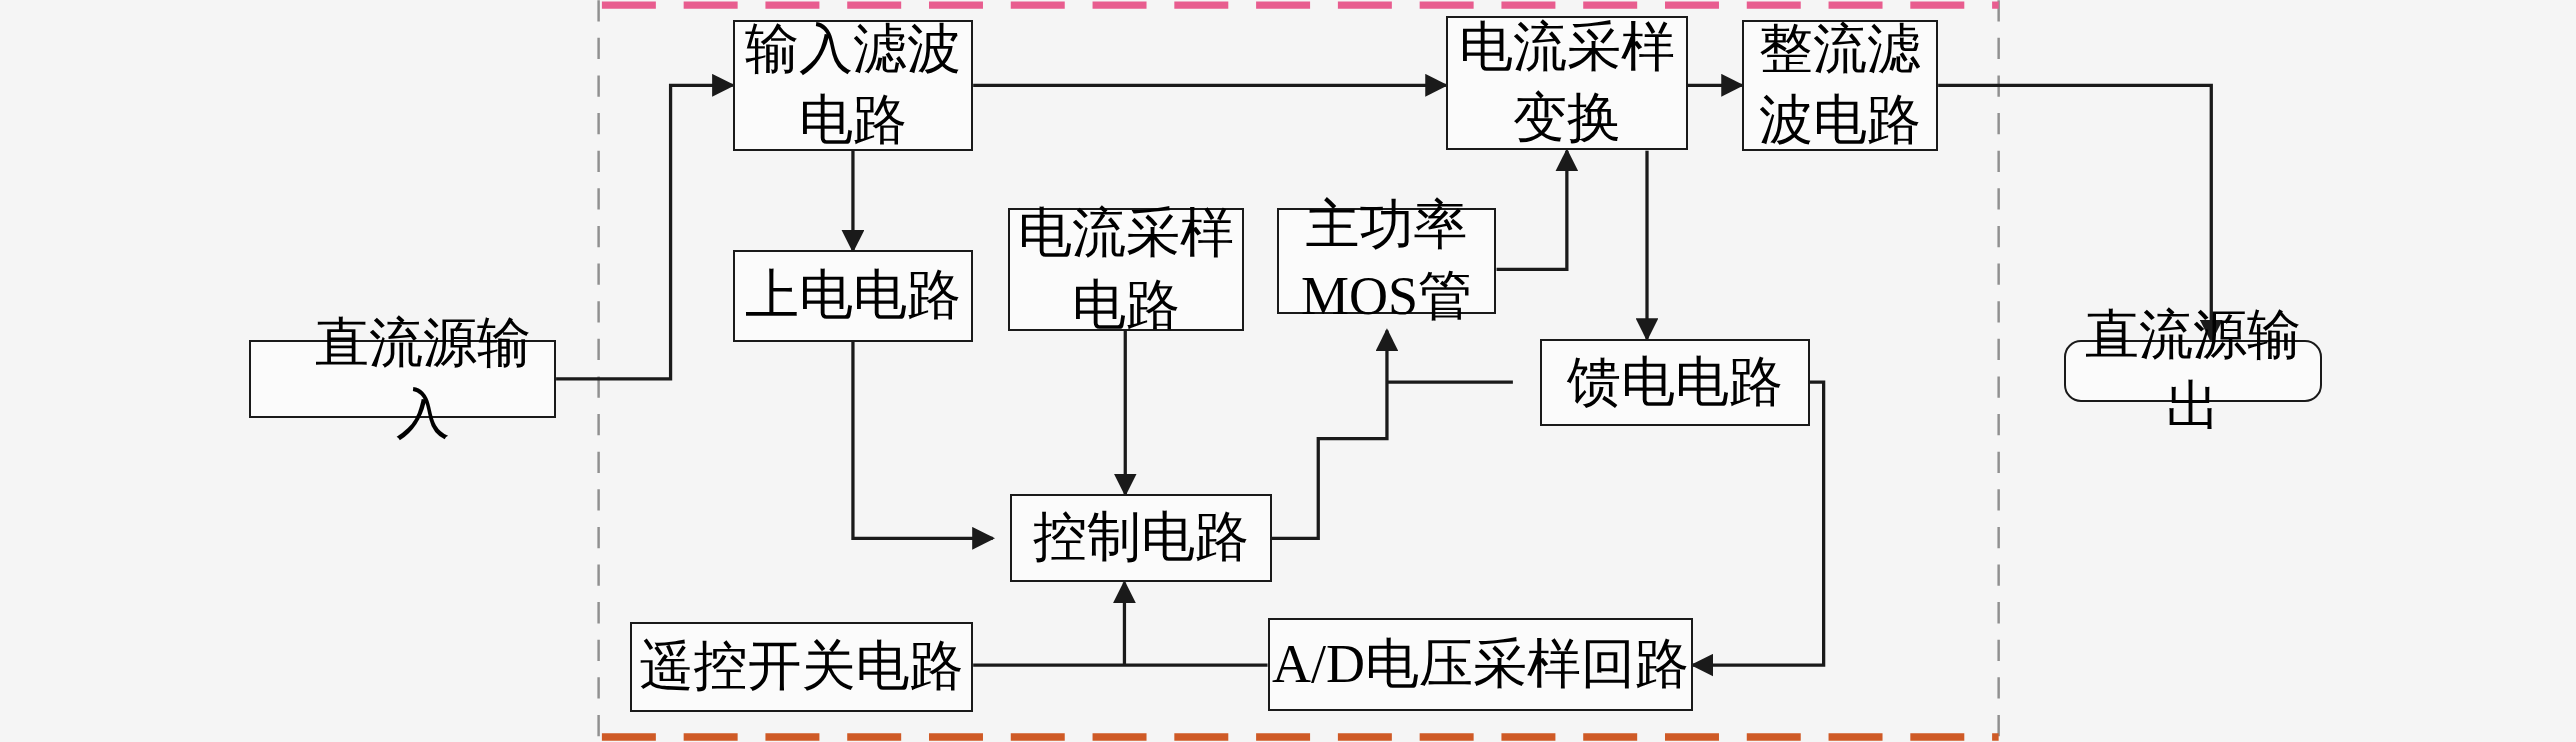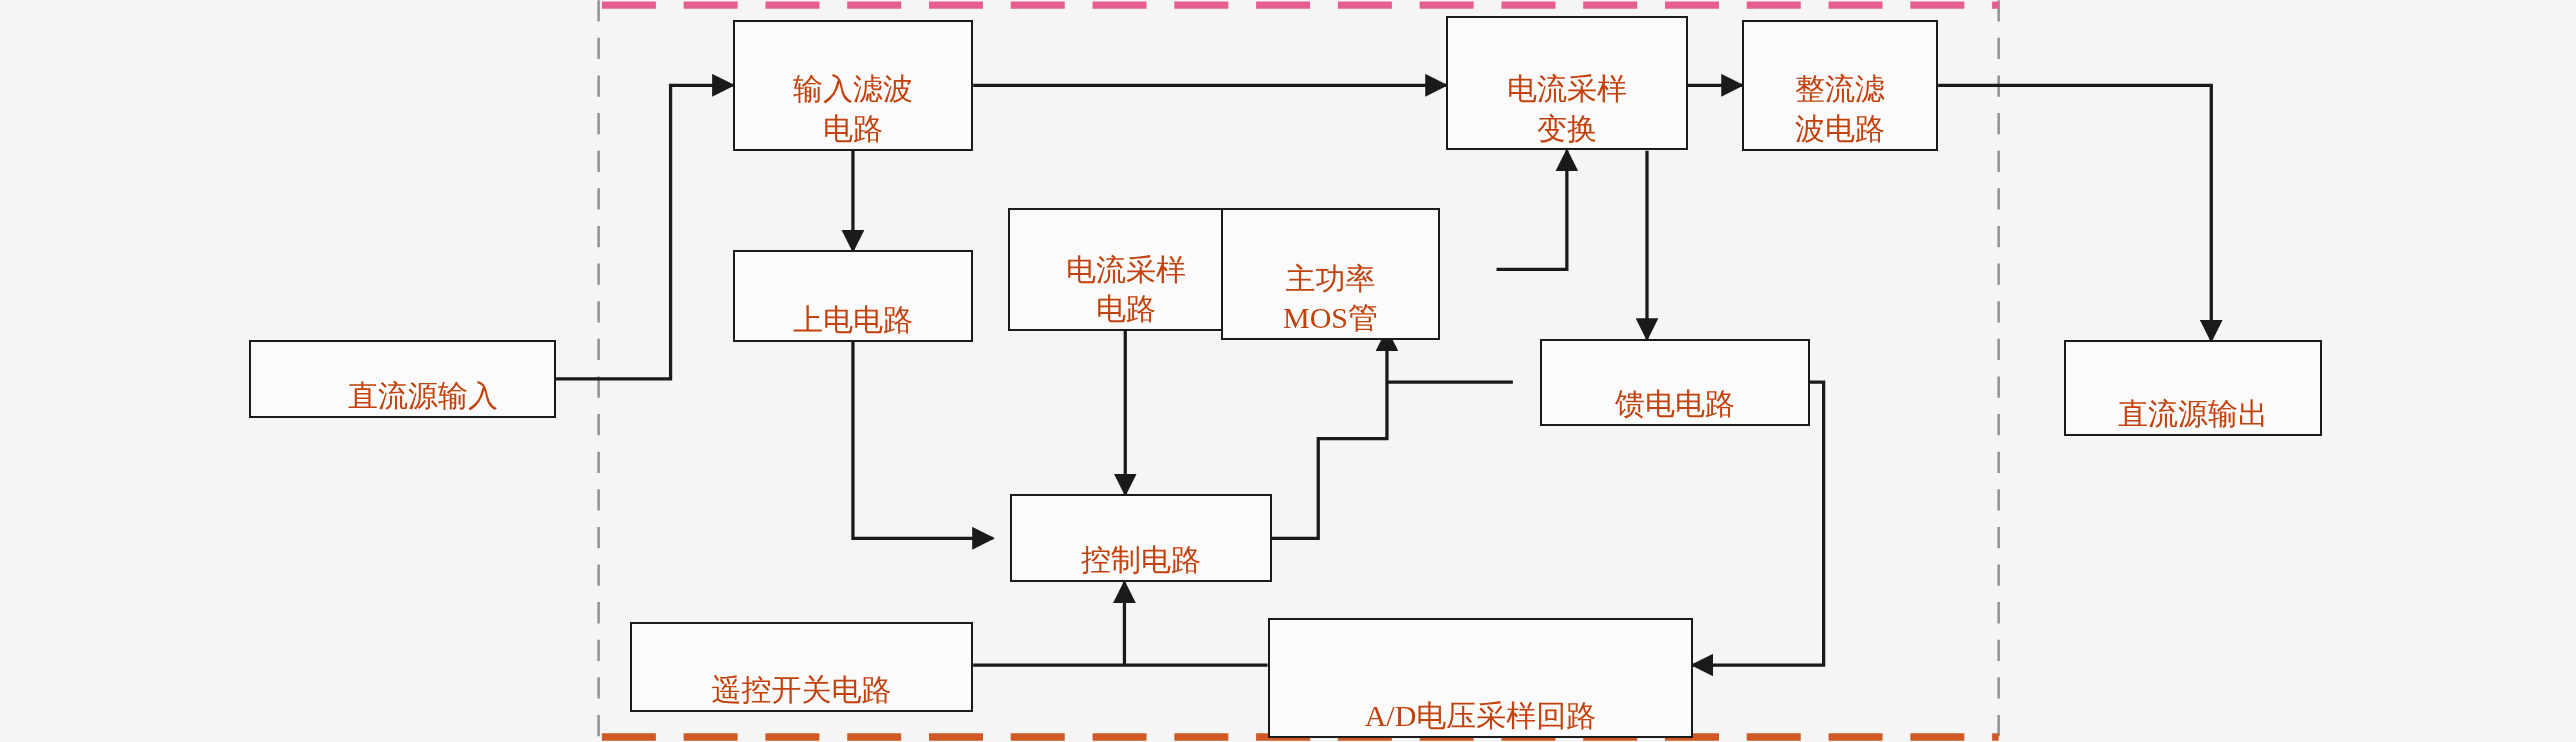--- a/index.html
+++ b/index.html
@@ -10,26 +10,26 @@
   }
   .stage{position:relative;width:2576px;height:743px;overflow:hidden;background:var(--background,#f5f5f5);}
   svg.wires{position:absolute;left:0;top:0;width:2576px;height:743px;}
   .wire{fill:none;stroke:var(--connector,#1a1a1a);stroke-width:4;}
   .boundary-top{stroke:var(--boundary-top,#e85d8f);stroke-width:9;stroke-dasharray:66 34;}
   .boundary-bottom{stroke:var(--boundary-bottom,#cf5a26);stroke-width:9;stroke-dasharray:66 34;}
   .boundary-side{stroke:var(--boundary-side,#909090);stroke-width:3;stroke-dasharray:26 20;}
   #arrow path{fill:var(--connector,#1a1a1a);}
   .box{
     position:absolute;box-sizing:border-box;
-    display:flex;align-items:flex-end;justify-content:center;
+    display:flex;align-items:center;justify-content:center;
     text-align:center;
     background:var(--box-fill,#fbfbfb);
     border:2.5px solid var(--box-border,#1a1a1a);
-    color:#c2410c;
-    font-size:30px;line-height:1.32;
+    color:#000000;
+    font-size:54px;line-height:1.32;
   }
   .box span{white-space:pre-line;}
 </style>
 </head>
 <body>
 
 <div class="stage">
 
   <svg class="wires" viewBox="0 0 3150 908" xmlns="http://www.w3.org/2000/svg">
     <defs>
@@ -70,21 +70,21 @@
 
   <div class="box" style="left:733px;top:250px;width:240px;height:92px;">
     <span>上电电路</span>
   </div>
 
   <div class="box" style="left:1008px;top:208px;width:236px;height:123px;">
     <span>电流采样
 电路</span>
   </div>
 
-  <div class="box" style="left:1221px;top:208px;width:219px;height:132px;">
+  <div class="box" style="left:1277px;top:208px;width:219px;height:106px;">
     <span>主功率
 MOS管</span>
   </div>
 
   <div class="box" style="left:1446px;top:16.4px;width:242px;height:134px;">
     <span>电流采样
 变换</span>
   </div>
 
   <div class="box" style="left:1742px;top:19.6px;width:196px;height:131px;">
@@ -97,22 +97,22 @@
   </div>
 
   <div class="box" style="left:993px;top:494px;width:262px;height:88px;margin-left:17px;">
     <span>控制电路</span>
   </div>
 
   <div class="box" style="left:630px;top:622px;width:343px;height:90px;">
     <span>遥控开关电路</span>
   </div>
 
-  <div class="box" style="left:1268px;top:618px;width:425px;height:120px;">
+  <div class="box" style="left:1268px;top:618px;width:425px;height:93px;">
     <span>A/D电压采样回路</span>
   </div>
 
-  <div class="box" style="left:2064px;top:340px;width:258px;height:96px;">
+  <div class="box" style="left:2064px;top:340px;width:258px;height:62px;border-radius:17px;">
     <span>直流源输出</span>
   </div>
 
 </div>
 
 
 </body></html>

